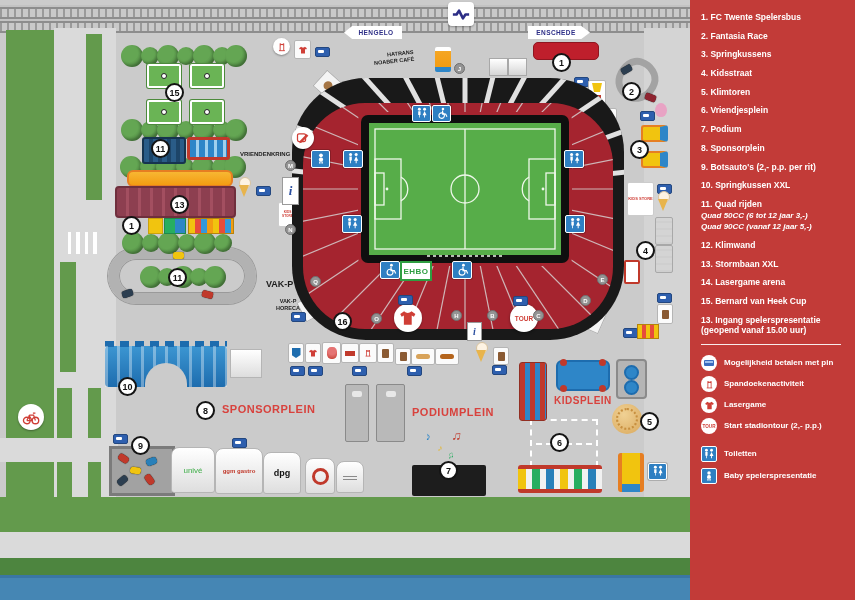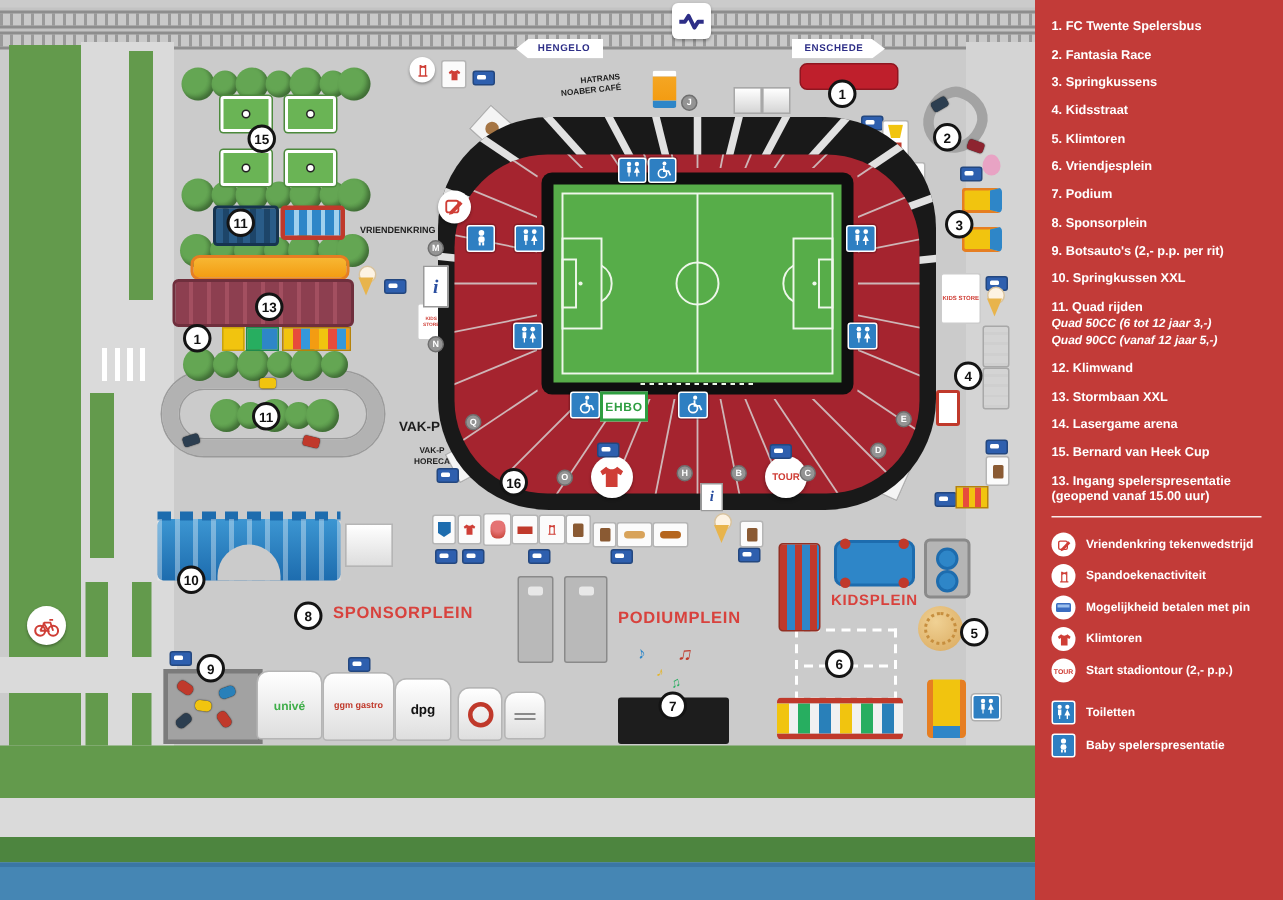--- a/index.html
+++ b/index.html
@@ -439,21 +439,21 @@
       </div>
     <div class="abs" style="left:230px;top:349px;width:30px;height:27px;background:linear-gradient(#fff,#ddd);border:1px solid #b5b5b5;z-index:7;"></div>
     <div class="bots" style="left:109px;top:446px;">
       <i class="car" style="left:6px;top:6px;background:#c0392b;transform:rotate(35deg);"></i>
       <i class="car" style="left:34px;top:9px;background:#2980b9;transform:rotate(-20deg);"></i>
       <i class="car" style="left:18px;top:18px;background:#f1c40f;transform:rotate(8deg);"></i>
       <i class="car" style="left:5px;top:28px;background:#2c3e50;transform:rotate(-40deg);"></i>
       <i class="car" style="left:32px;top:27px;background:#c0392b;transform:rotate(55deg);"></i>
     </div>
     <div class="tent" style="left:171px;top:447px;width:42px;height:44px;">
-      <span style="color:#3fae49;font-weight:700;font-size:8px;">univé</span>
+      <span style="color:#3fae49;font-weight:400;font-size:8px;">univé</span>
     </div>
     <div class="tent" style="left:215px;top:448px;width:46px;height:44px;">
       <span style="color:#c0392b;font-weight:800;font-size:6px;">ggm gastro</span>
     </div>
     <div class="tent" style="left:263px;top:452px;width:36px;height:40px;">
       <span style="color:#111;font-weight:800;font-size:9px;">dpg</span>
     </div>
     <div class="tent" style="left:305px;top:458px;width:28px;height:34px;">
       <span style="width:11px;height:11px;border-radius:50%;border:3px solid #c0392b;display:block;"></span>
     </div>
@@ -602,49 +602,41 @@
     <div class="lsub last">Quad 90CC (vanaf 12 jaar 5,-)</div>
     <div class="litem">12. Klimwand</div>
     <div class="litem">13. Stormbaan XXL</div>
     <div class="litem">14. Lasergame arena</div>
     <div class="litem">15. Bernard van Heek Cup</div>
     <div class="litem">13. Ingang spelerspresentatie (geopend vanaf 15.00 uur)</div>
     <div class="sep"></div>
 
     <div class="lrow">
       <span class="circ2">
-          <svg viewBox="0 0 16 16" fill="currentColor">
-            <use href="#sym-pencilbox"></use>
-          </svg>
+          <span style="width:10px;height:6.5px;background:#3a6cc0;border-radius:1px;position:relative;display:block;">
+            <span style="position:absolute;left:1px;top:1.5px;width:8px;height:2px;background:#9cc0ee;display:block;"></span>
+          </span>
         </span>
-      <span class="lbl">Vriendenkring tekenwedstrijd</span>
+      <span class="lbl">Mogelijkheid betalen met pin</span>
     </div>
     <div class="lrow">
       <span class="circ2">
           <svg viewBox="0 0 16 16">
             <use href="#sym-flags"></use>
           </svg>
         </span>
       <span class="lbl">Spandoekenactiviteit</span>
     </div>
     <div class="lrow">
       <span class="circ2">
-          <span style="width:10px;height:6.5px;background:#3a6cc0;border-radius:1px;position:relative;display:block;">
-            <span style="position:absolute;left:1px;top:1.5px;width:8px;height:2px;background:#9cc0ee;display:block;"></span>
-          </span>
-        </span>
-      <span class="lbl">Mogelijkheid betalen met pin</span>
-    </div>
-    <div class="lrow">
-      <span class="circ2">
           <svg viewBox="0 0 16 16">
             <use href="#sym-shirt"></use>
           </svg>
         </span>
-      <span class="lbl">Klimtoren</span>
+      <span class="lbl">Lasergame</span>
     </div>
     <div class="lrow">
       <span class="circ2">
           <span class="tourtxt">TOUR</span>
         </span>
       <span class="lbl">Start stadiontour (2,- p.p.)</span>
     </div>
 
     <div class="gap"></div>
     <div class="lrow frow">

